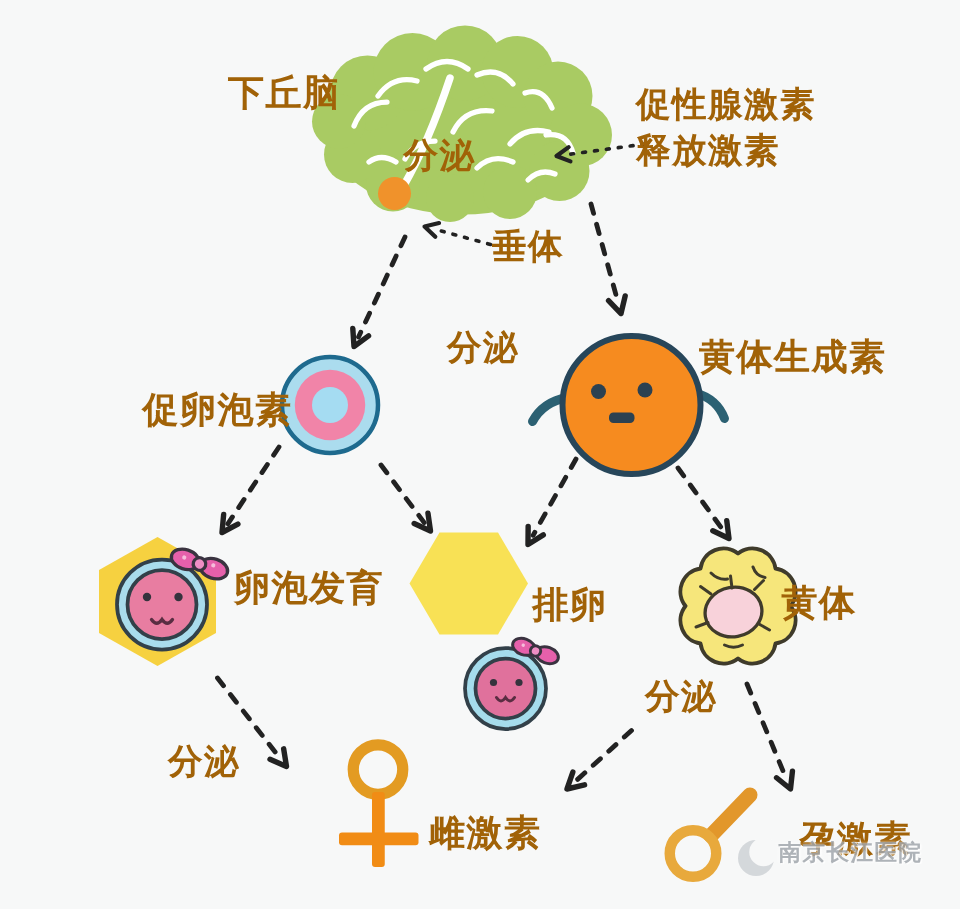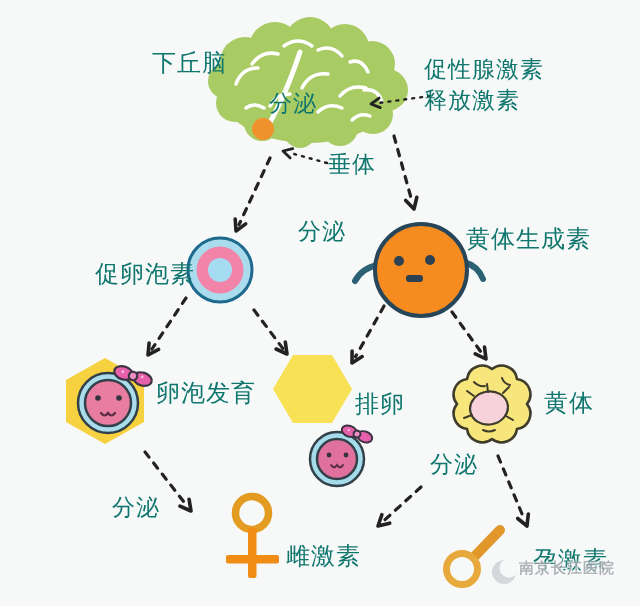--- a/index.html
+++ b/index.html
@@ -3,21 +3,21 @@
 <meta charset="utf-8">
 <style>
   html,body{margin:0;padding:0;background:#fff;}
   .canvas{
     position:relative;width:640px;height:606px;overflow:hidden;
     background:#f7f8f8;
     font-family:"Liberation Sans","DejaVu Sans",sans-serif;
   }
   .canvas svg.art{position:absolute;left:0;top:0;}
   .lbl{
-    position:absolute;font-size:24px;font-weight:400;color:#0f766e;
+    position:absolute;font-size:24px;font-weight:700;color:#a16207;
     letter-spacing:1px;white-space:nowrap;line-height:1.15;z-index:5;
   }
   .lbl.small{font-size:23px;}
   .gnrh div{font-size:23px;line-height:31px;}
   .watermark{
     position:absolute;left:519px;top:559px;z-index:6;
     font-size:15px;font-weight:600;letter-spacing:1px;white-space:nowrap;
     color:#a2a7ad;opacity:.85;text-shadow:0 0 2px #ffffff,1px 1px 0 #ffffff;
   }
 </style>
@@ -171,19 +171,19 @@
   <div class="lbl gnrh" style="left:424px;top:54px;">
     <div>促性腺激素</div>
     <div>释放激素</div>
   </div>
   <div class="lbl small" style="left:328px;top:151px;">垂体</div>
   <div class="lbl" style="left:95px;top:224px;margin-top:36px;">促卵泡素</div>
   <div class="lbl small" style="left:298px;top:218px;">分泌</div>
   <div class="lbl" style="left:466px;top:225px;">黄体生成素</div>
   <div class="lbl" style="left:156px;top:379px;">卵泡发育</div>
   <div class="lbl" style="left:355px;top:390px;text-align:right;">排卵</div>
-  <div class="lbl" style="left:544px;top:389px;">黄体</div>
+  <div class="lbl" style="left:521px;top:389px;">黄体</div>
   <div class="lbl small" style="left:112px;top:494px;">分泌</div>
   <div class="lbl small" style="left:430px;top:451px;">分泌</div>
   <div class="lbl" style="left:286px;top:542px;">雌激素</div>
   <div class="lbl" style="left:533px;top:546px;">孕激素</div>
   <div class="watermark">南京长江医院</div>
 </div>
 
 </body></html>

